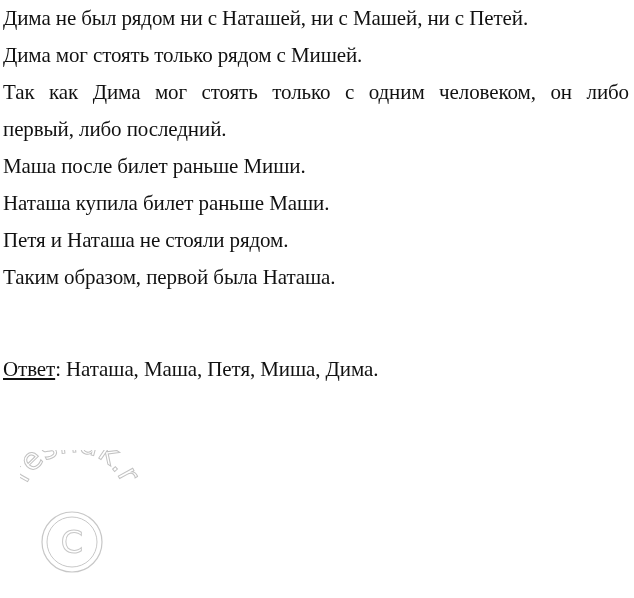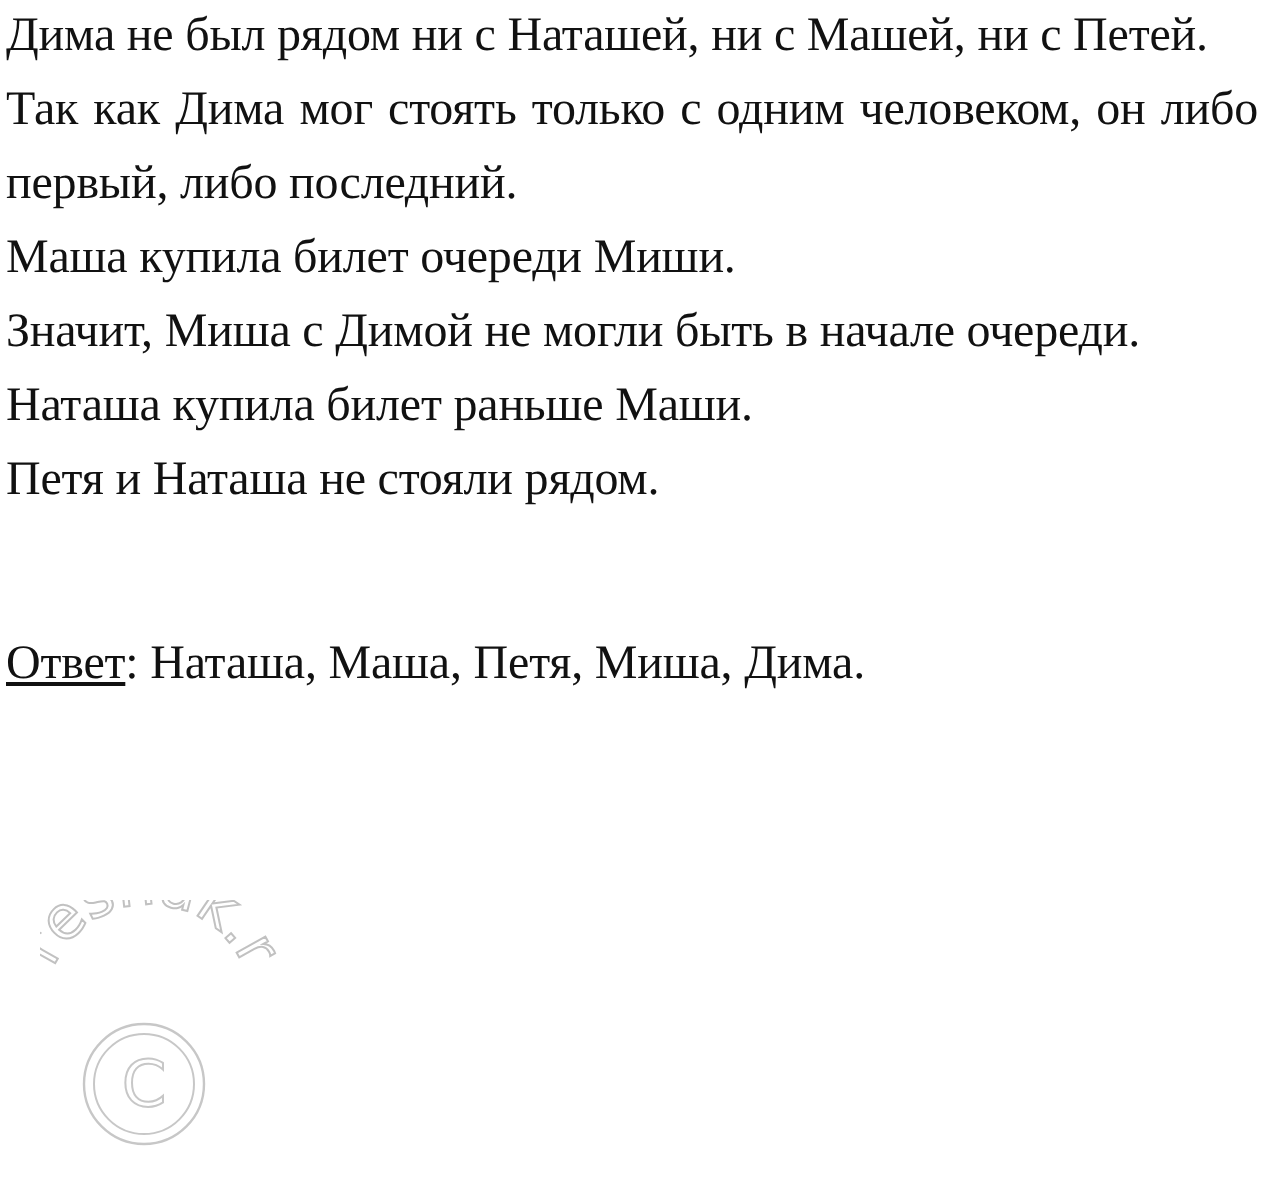--- a/index.html
+++ b/index.html
@@ -15,21 +15,21 @@
       font-family: "Liberation Serif", "DejaVu Serif", serif;
       color: #111111;
     }
     .doc {
       position: absolute;
       left: 3px;
       top: 0;
       width: 628px;
     }
     .line {
-      font-size: 24px;
+      font-size: 21px;
       line-height: 37px;
       height: 37px;
       white-space: nowrap;
       letter-spacing: -0.1px;
     }
     .line.justify {
       text-align: justify;
       text-align-last: justify;
       white-space: normal;
       width: 626px;
@@ -49,26 +49,27 @@
       height: 130px;
       pointer-events: none;
       opacity: 0.55;
     }
   </style>
 </head>
 <body>
 
 <div class="doc">
   <div class="line">Дима не был рядом ни с Наташей, ни с Машей, ни с Петей.</div>
+  <div class="line">Дима мог стоять только рядом с Мишей.</div>
   <div class="line justify">Так как Дима мог стоять только с одним человеком, он либо</div>
   <div class="line">первый, либо последний.</div>
-  <div class="line">Маша купила билет очереди Миши.</div>
-  <div class="line">Значит, Миша с Димой не могли быть в начале очереди.</div>
+  <div class="line">Маша после билет раньше Миши.</div>
   <div class="line">Наташа купила билет раньше Маши.</div>
   <div class="line">Петя и Наташа не стояли рядом.</div>
+  <div class="line">Таким образом, первой была Наташа.</div>
   <div class="spacer"></div>
   <div class="line">
     <span class="answer-label">Ответ</span><span>: </span><span>Наташа, Маша, Петя, Миша, Дима.</span>
   </div>
 </div>
 
 <div class="watermark">
   <svg width="130" height="130" viewBox="0 0 130 130">
     <defs>
       <path id="wm-arc" d="M 18 78 A 52 52 0 0 1 112 52" fill="none"></path>

